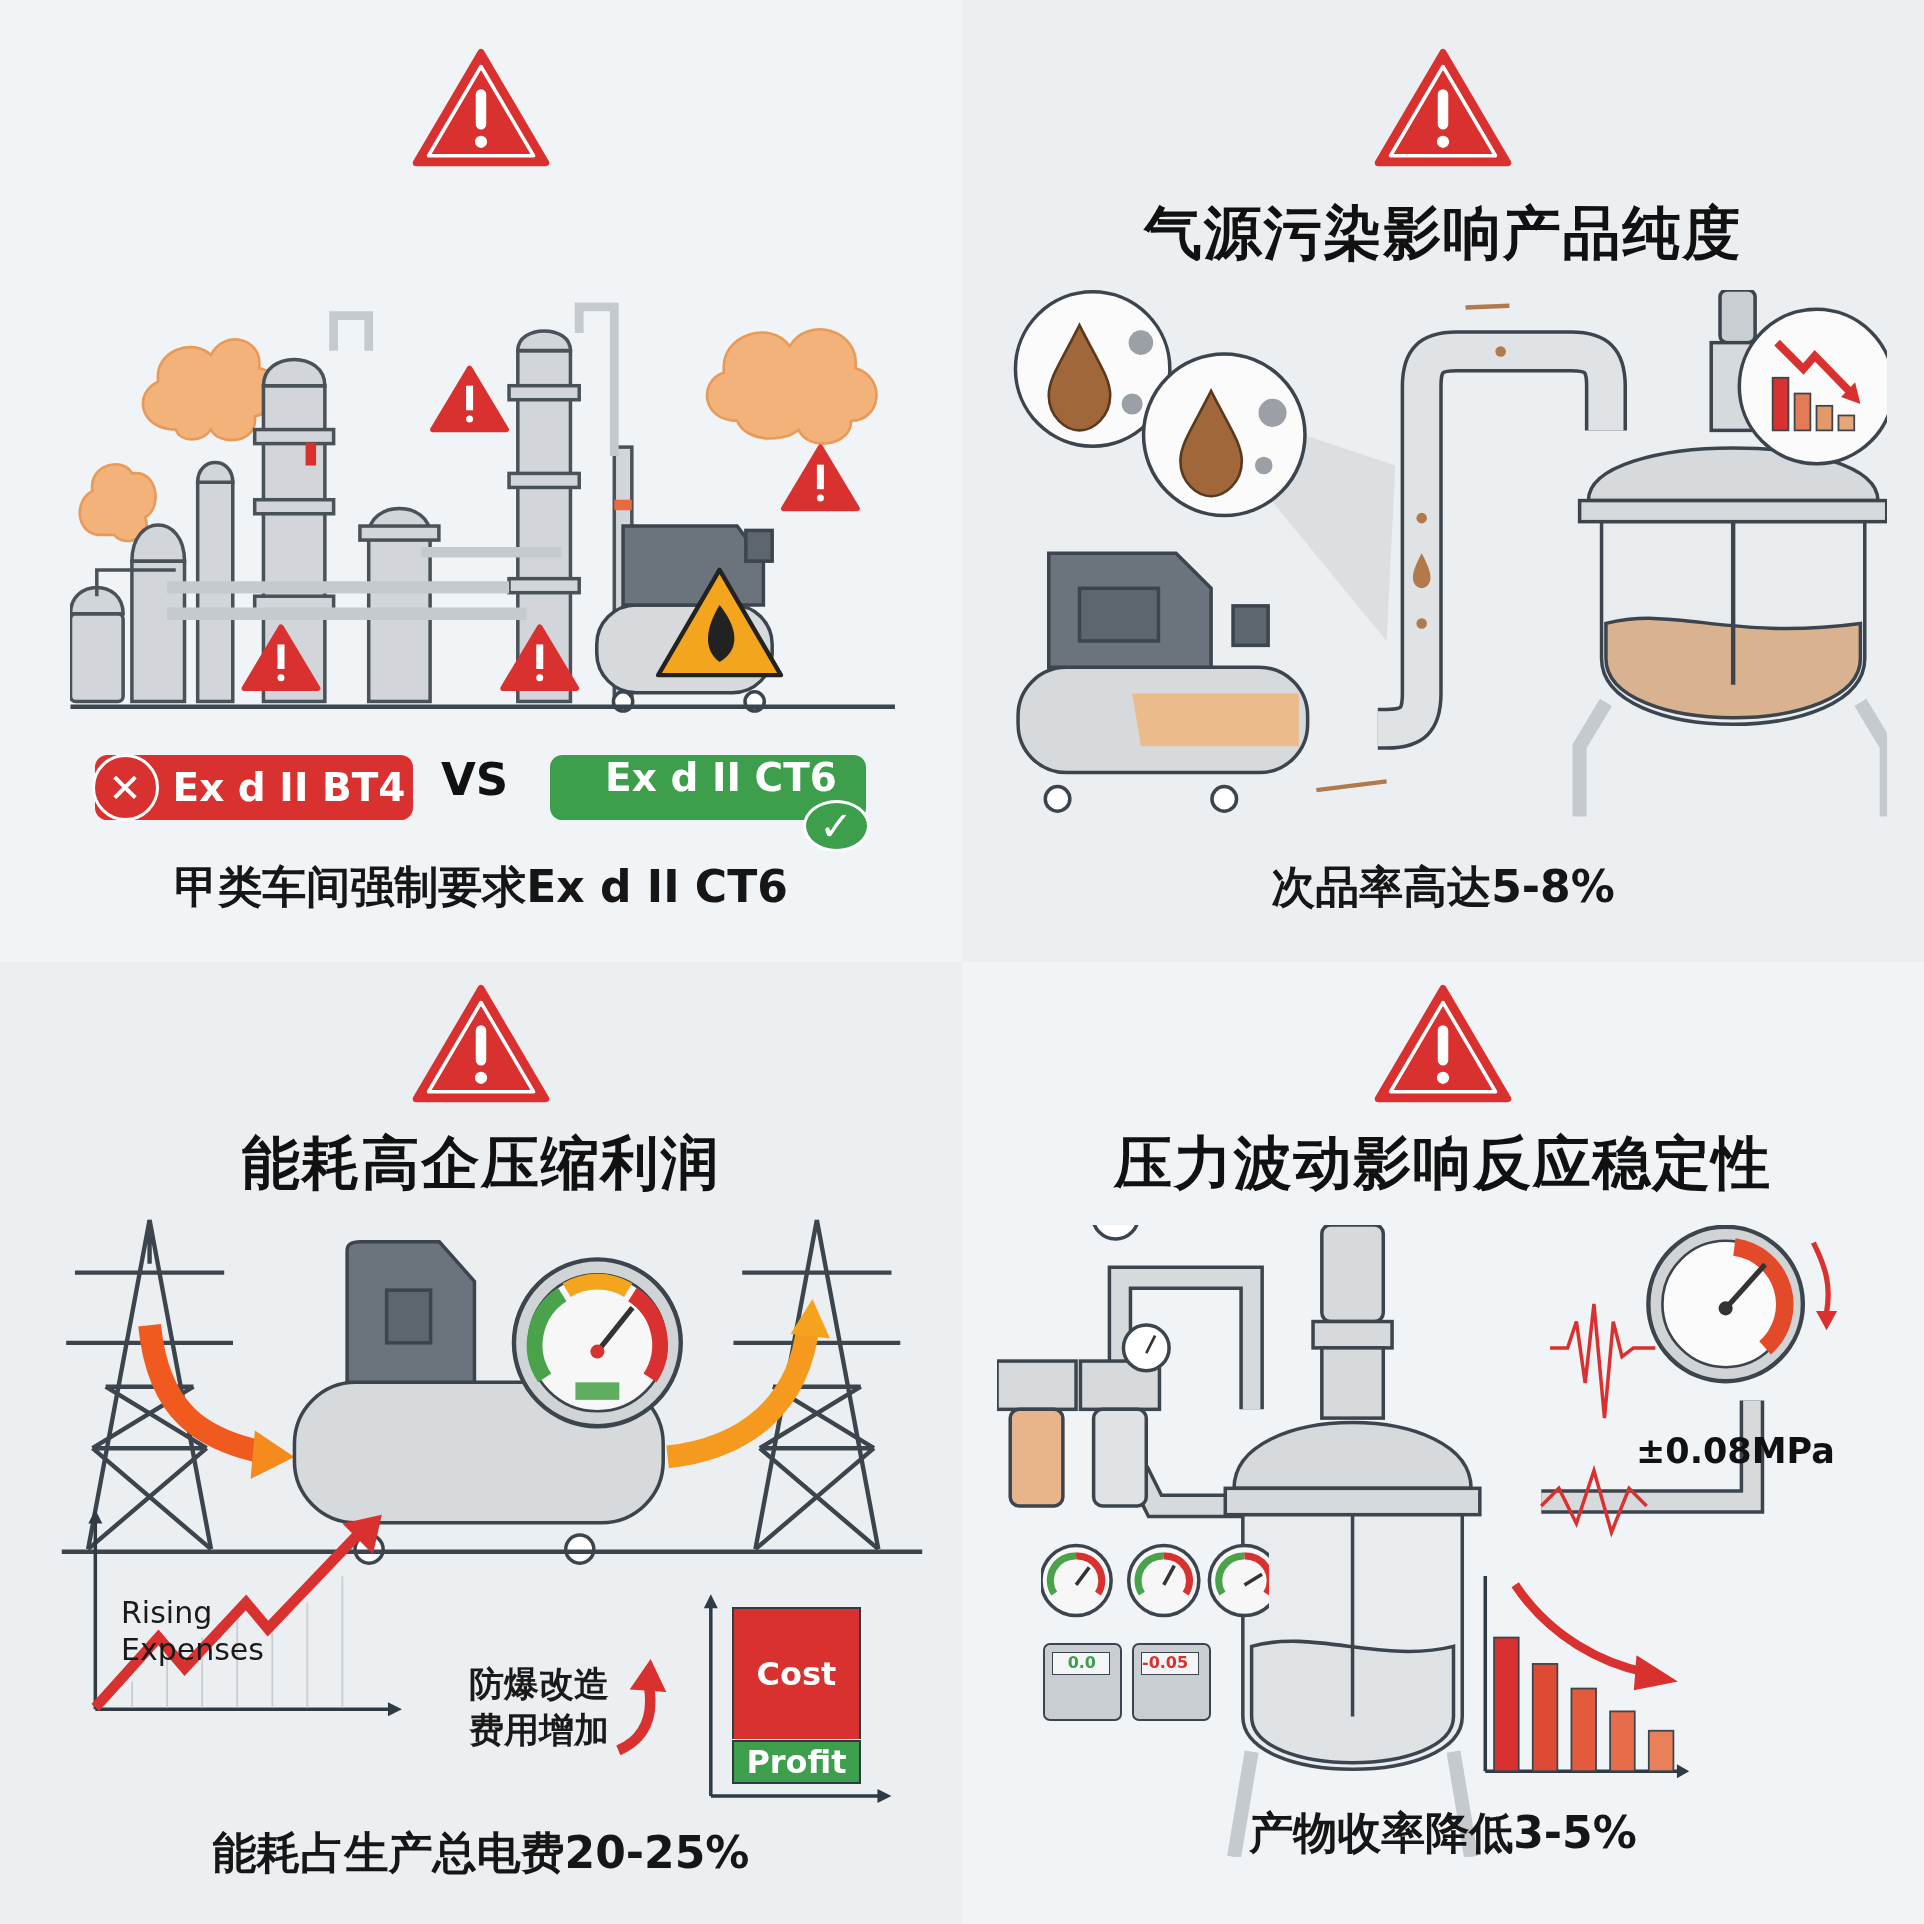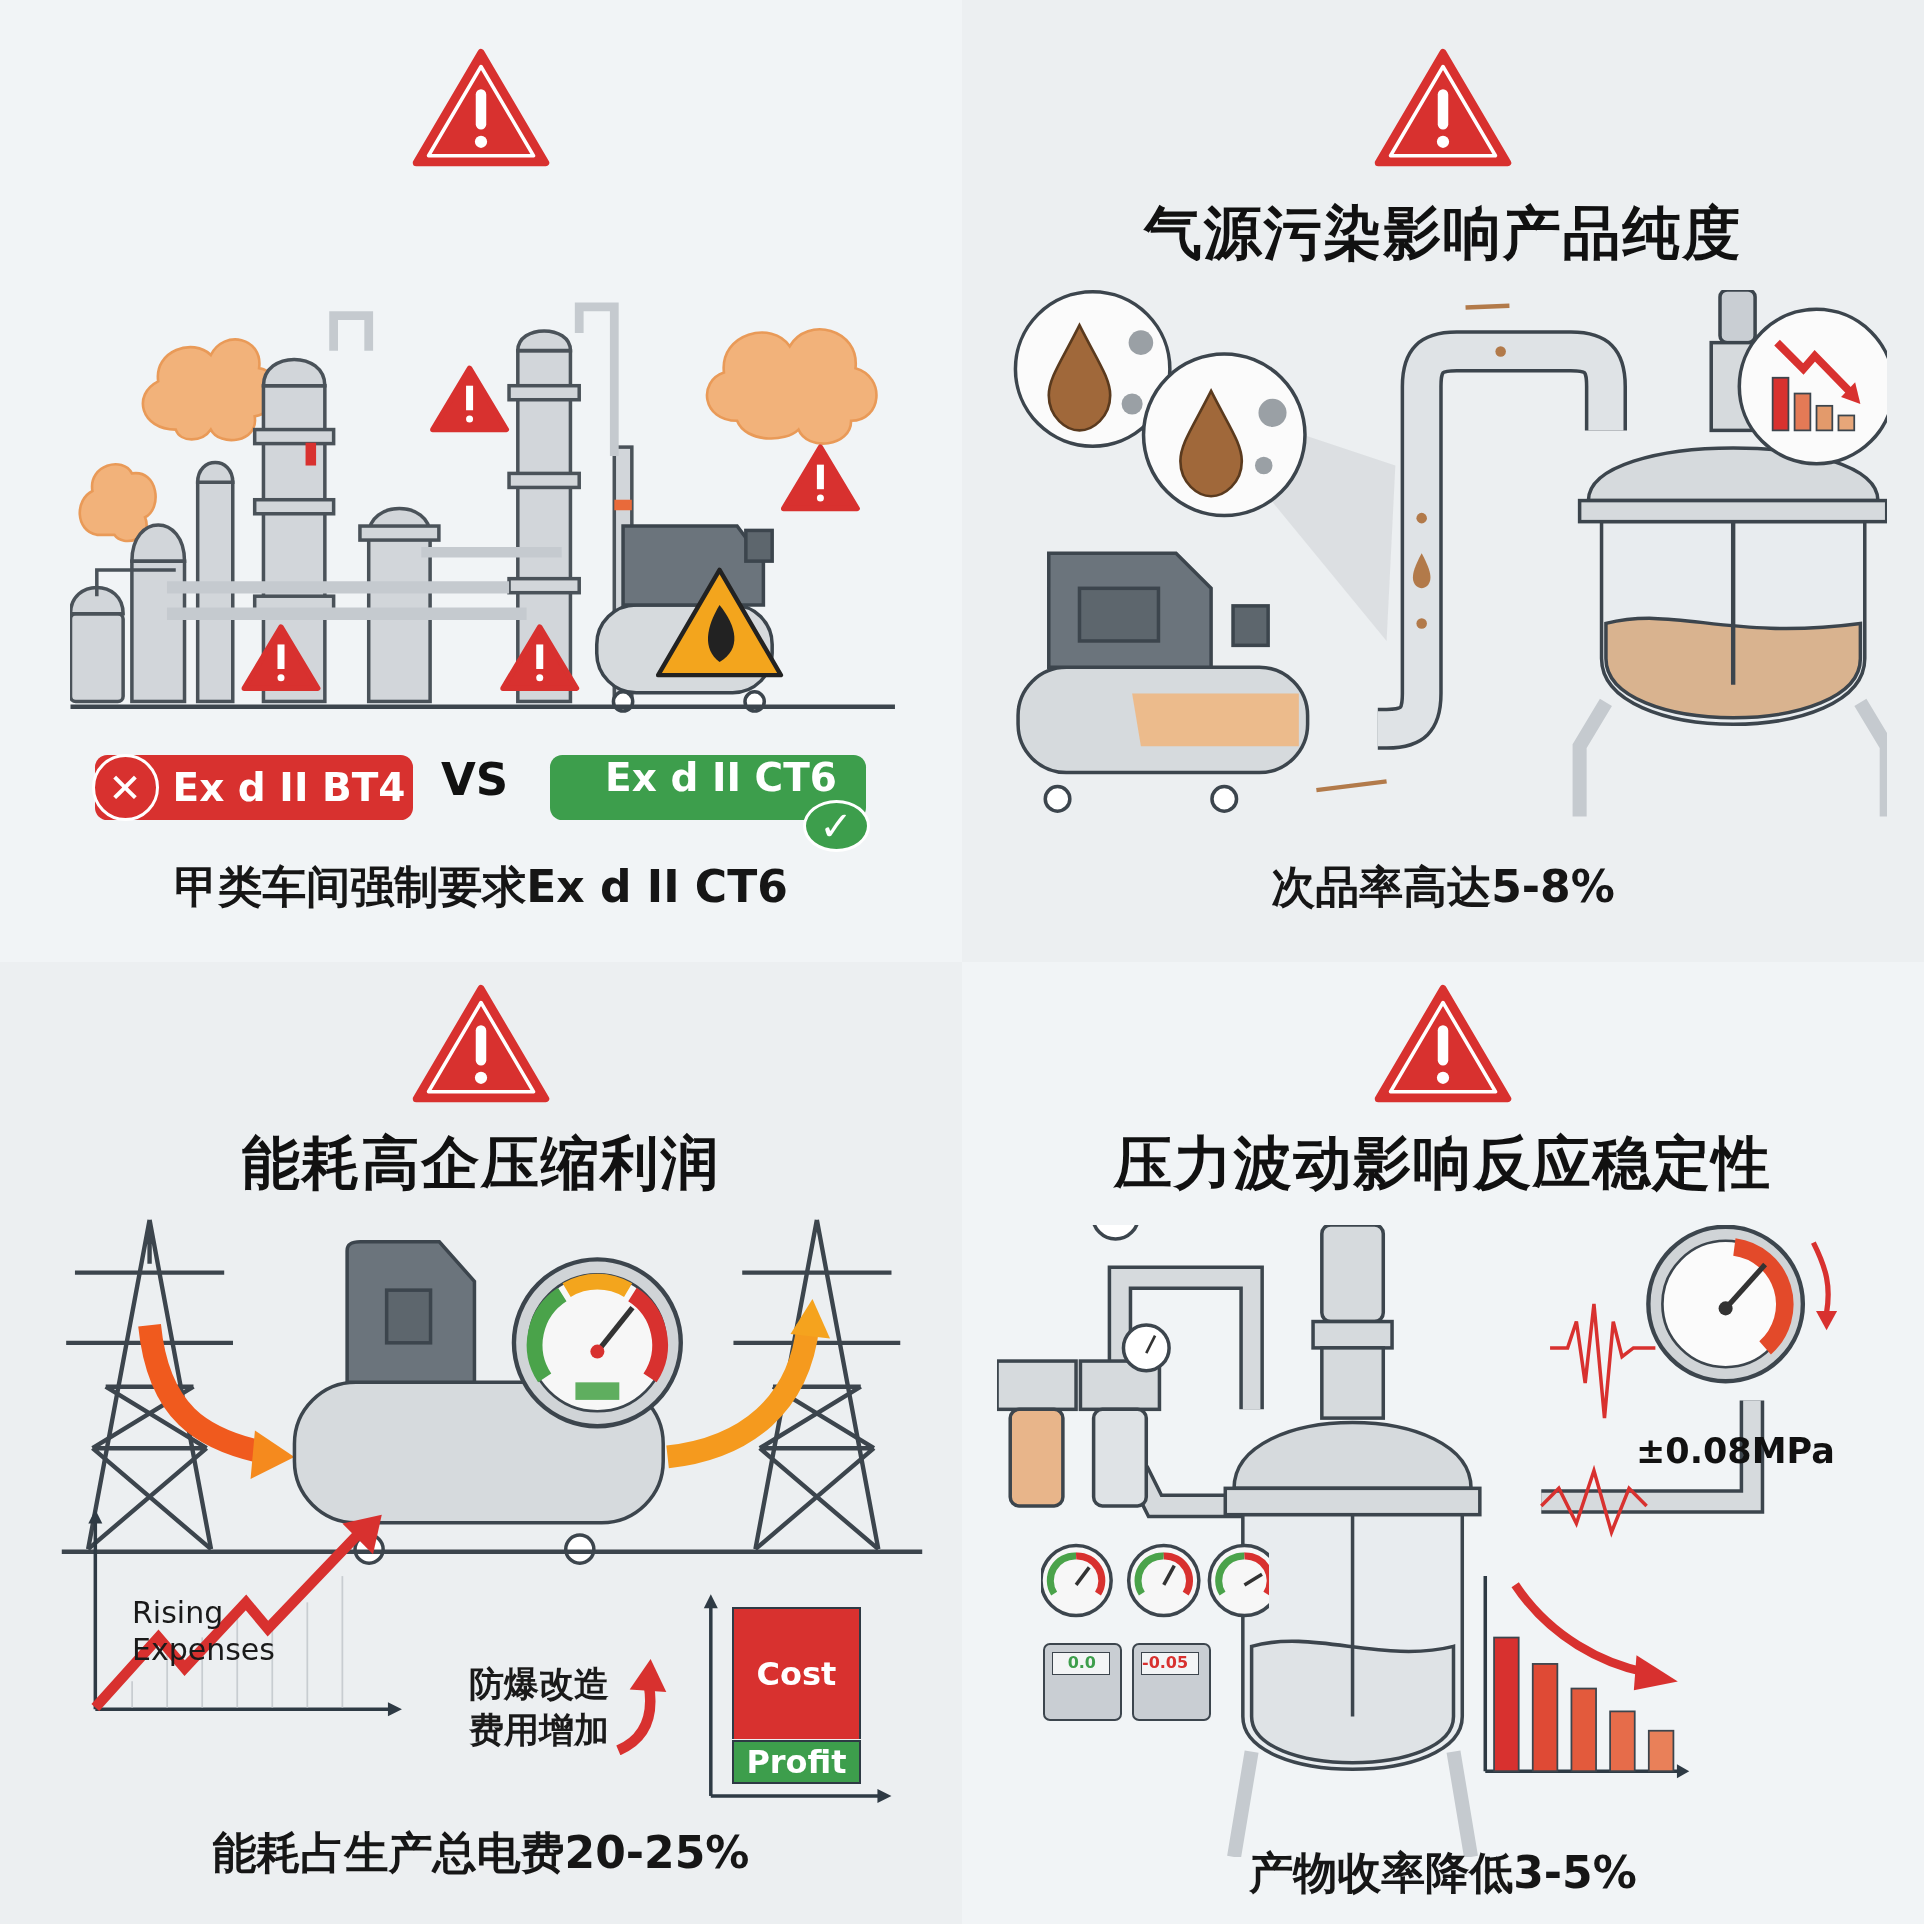--- a/index.html
+++ b/index.html
@@ -252,21 +252,21 @@
         <line x1="90" y1="170" x2="90" y2="230"></line>
         <line x1="130" y1="150" x2="130" y2="230"></line>
         <line x1="170" y1="120" x2="170" y2="230"></line>
         <line x1="210" y1="130" x2="210" y2="230"></line>
         <line x1="250" y1="110" x2="250" y2="230"></line>
         <line x1="290" y1="80" x2="290" y2="230"></line>
       </g>
     <path d="M8 230 L80 150 L110 185 L180 110 L205 140 L310 30" fill="none" stroke="#d8312f" stroke-width="12" stroke-linejoin="miter"></path>
     <path d="M290 20 L335 10 L325 55Z" fill="#d8312f"></path>
   </svg>
-  <div class="lbl" style="left:132px;top:632px;line-height:37px">
+  <div class="lbl" style="left:121px;top:632px;line-height:37px">
     <div>Rising</div>
     <div>Expenses</div>
   </div>
   <div class="cn-lbl" style="left:469px;top:699px">
     <div>防爆改造</div>
     <div>费用增加</div>
   </div>
   <svg class="art" style="left:614px;top:688px" width="61" height="105" viewBox="0 0 70 120">
     <path d="M5 115 C40 100 45 70 40 40" fill="none" stroke="#d8312f" stroke-width="12"></path>
     <path d="M18 45 L42 10 L60 48Z" fill="#d8312f"></path>
@@ -370,15 +370,15 @@
     <path d="M224 214 L238 222 L224 230" fill="#2e3a44"></path>
     <rect x="16" y="70" width="28" height="152" fill="#d8312f" stroke="#3c454d" stroke-width="2"></rect>
     <rect x="60" y="100" width="28" height="122" fill="#df4a35" stroke="#3c454d" stroke-width="2"></rect>
     <rect x="104" y="128" width="28" height="94" fill="#e35a3c" stroke="#3c454d" stroke-width="2"></rect>
     <rect x="148" y="154" width="28" height="68" fill="#e66c4a" stroke="#3c454d" stroke-width="2"></rect>
     <rect x="192" y="176" width="28" height="46" fill="#e98059" stroke="#3c454d" stroke-width="2"></rect>
     <path d="M40 10 C80 70 140 100 190 110" fill="none" stroke="#d8312f" stroke-width="10"></path>
     <path d="M178 90 L225 120 L175 130Z" fill="#d8312f"></path>
   </svg>
 
-  <div class="caption" style="top:882px">产物收率降低3-5%</div>
+  <div class="caption" style="top:842px">产物收率降低3-5%</div>
 </section>
 
 
 </body></html>

